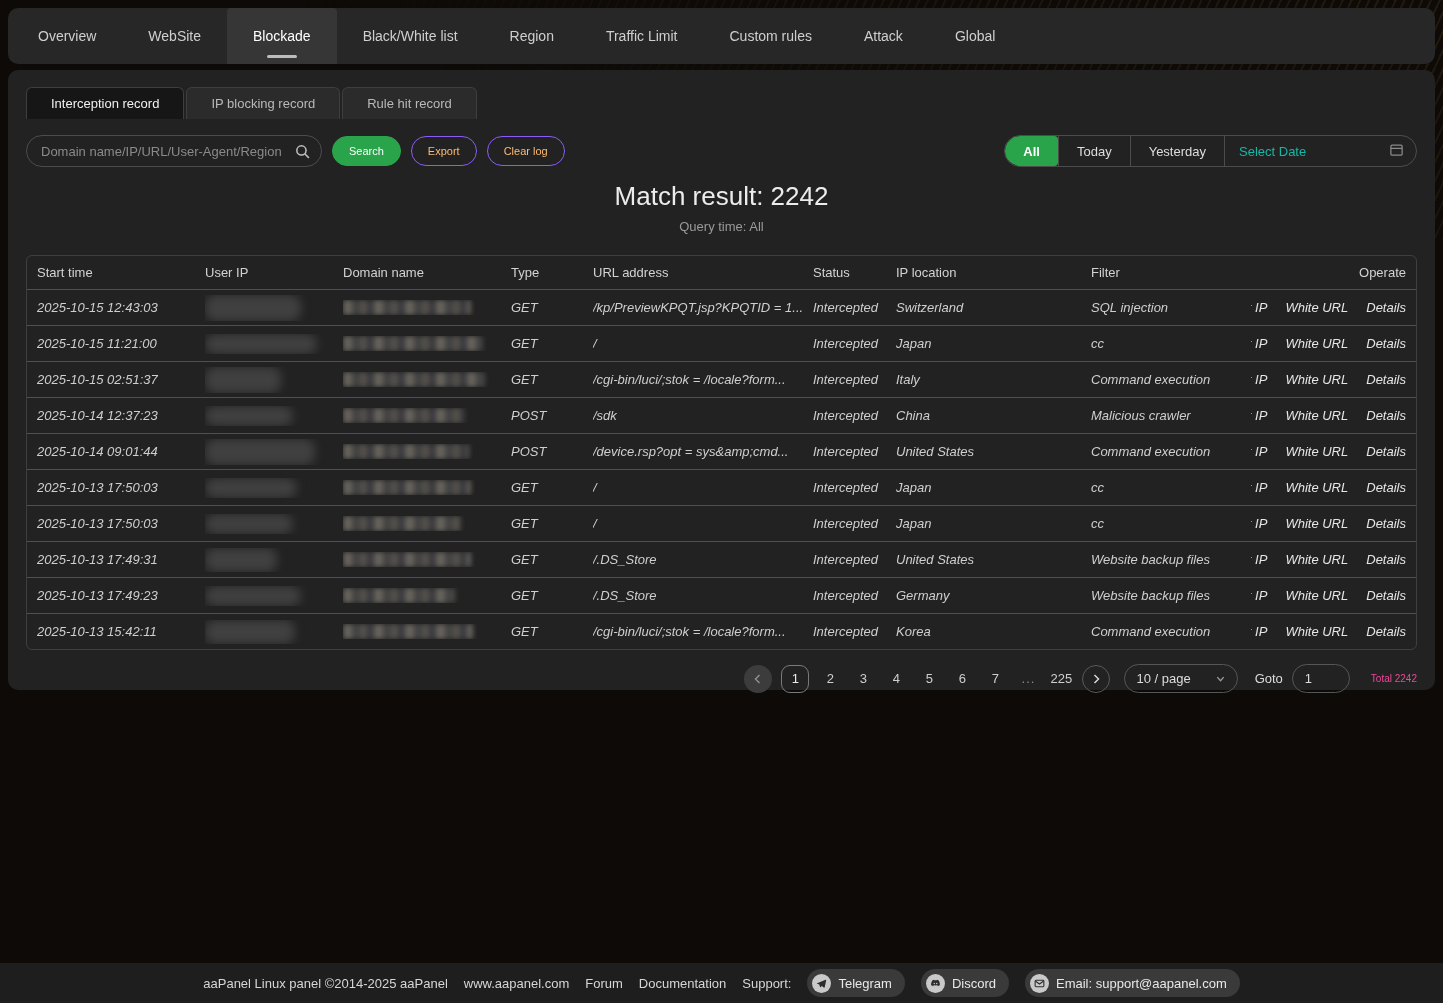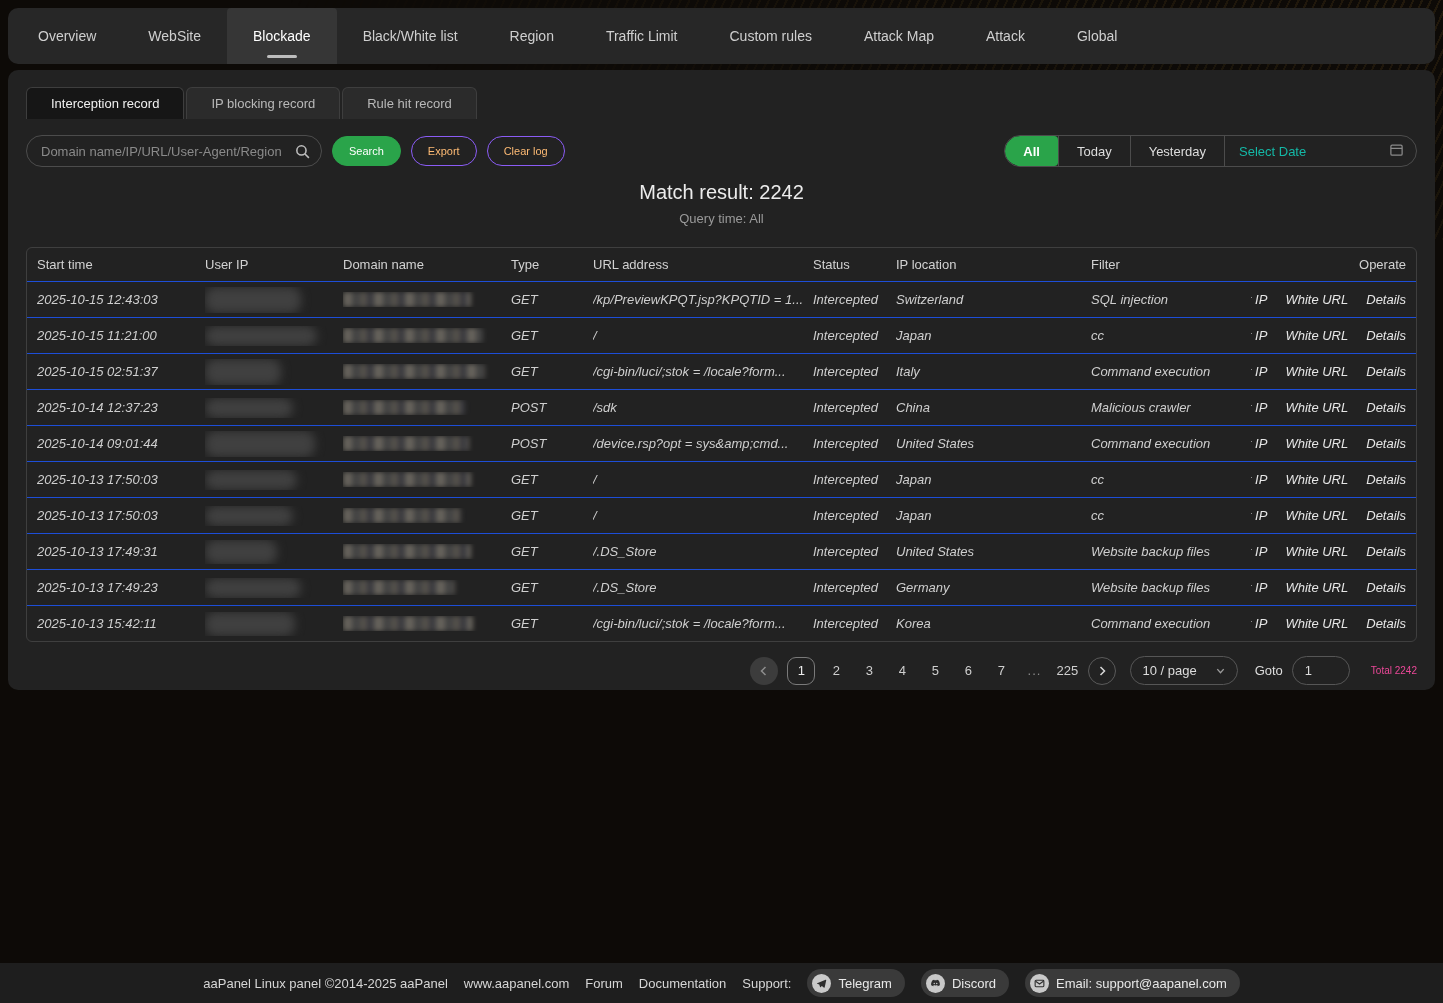--- a/index.html
+++ b/index.html
@@ -87,21 +87,21 @@
   .seg + .seg { border-left:1px solid #4c4c4c; }
   .seg.active { background:#2aa44a; color:#fff; border-radius:16px 4px 4px 16px; font-weight:bold; }
   .seg-date {
     display:flex; align-items:center; gap:8px; width:192px;
     padding:0 12px 0 14px; border-left:1px solid #4c4c4c;
     color:#14b8a6; cursor:pointer; justify-content:space-between;
   }
 
   
   .summary { text-align:center; margin-top:14px; }
-  .match-result { font-size:20px; color:#ececec; font-weight:500; }
+  .match-result { font-size:26px; color:#ececec; font-weight:500; }
   .query-time { font-size:13px; color:#9a9a9a; margin-top:7px; }
 
   
   .table {
     margin-top:21px; border:1px solid #3f3f3f; border-radius:6px;
     overflow:hidden;
   }
   .trow { display:flex; align-items:center; height:36px; padding:0 10px; }
   .trow.head { height:33px; color:#d2d2d2; }
   .tbody .trow { border-top:1px solid #1d4ed8;font-style:italic; }
@@ -159,21 +159,21 @@
   .pg-num {
     min-width:24px; text-align:center; cursor:pointer; font-size:13px;
     height:28px; display:flex; align-items:center; justify-content:center;
   }
   .pg-num.active {
     border:1px solid #7a7a7a; border-radius:9px; width:28px; color:#ececec;
   }
   .pg-ellipsis { color:#8a8a8a; letter-spacing:1px; }
   .page-size {
     border:1px solid #565656; border-radius:15px; height:29px;
-    display:flex; align-items:center; gap:18px; padding:0 11px;
+    display:flex; align-items:center; gap:24px; padding:0 11px;
     color:#ddd; cursor:pointer; margin-left:5px;
   }
   .goto-label { margin-left:8px; color:#ddd; }
   .goto-input {
     width:58px; height:29px; border:1px solid #565656; border-radius:15px;
     background:transparent; color:#ddd; padding:0 12px; font-size:13px; outline:none;
     font-family:"Liberation Sans", sans-serif;
   }
   .total { margin-left:12px; color:#ec4899; font-size:10px; }
 
@@ -205,21 +205,20 @@
   <div class="nav-item">Overview</div>
   <div class="nav-item">WebSite</div>
   <div class="nav-item active">
     <span>Blockade</span>
     <span class="nav-underline"></span>
   </div>
   <div class="nav-item">Black/White list</div>
   <div class="nav-item">Region</div>
   <div class="nav-item">Traffic Limit</div>
   <div class="nav-item">Custom rules</div>
-  <div class="nav-item">Attack Map</div>
   <div class="nav-item">Attack</div>
   <div class="nav-item">Global</div>
 </div>
 
 <div class="panel">
 
   <div class="subtabs">
     <div class="subtab active">Interception record</div>
     <div class="subtab">IP blocking record</div>
     <div class="subtab">Rule hit record</div>

